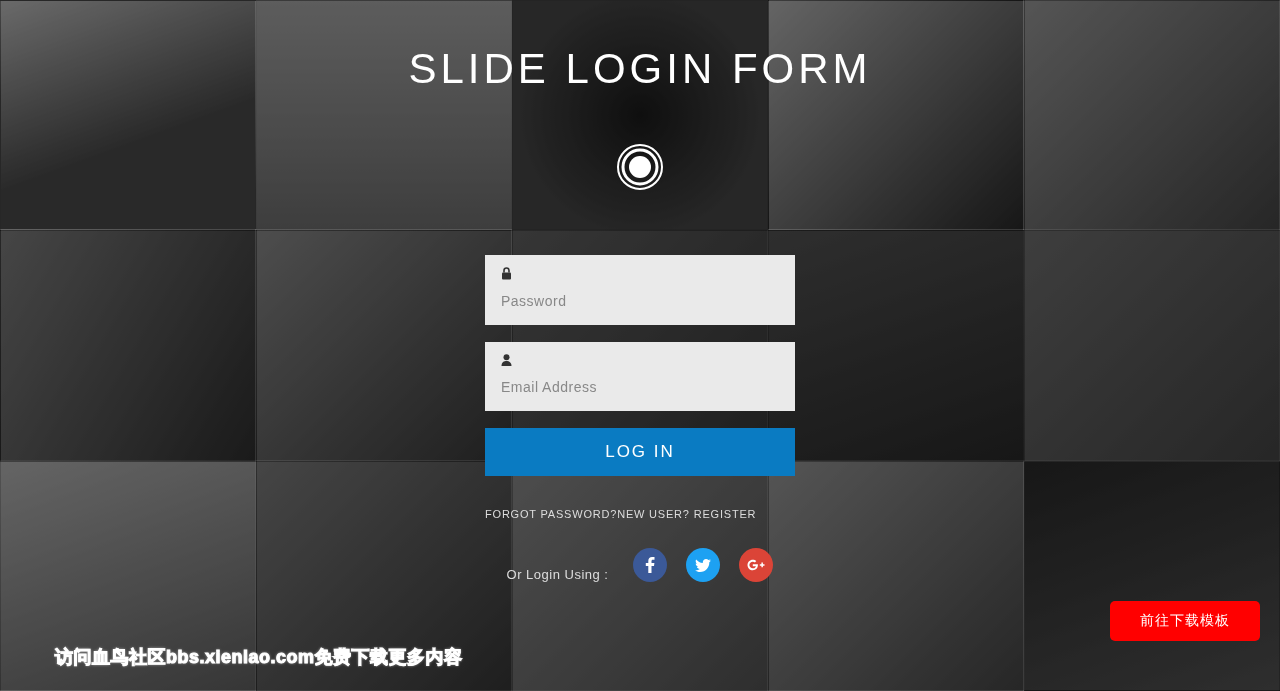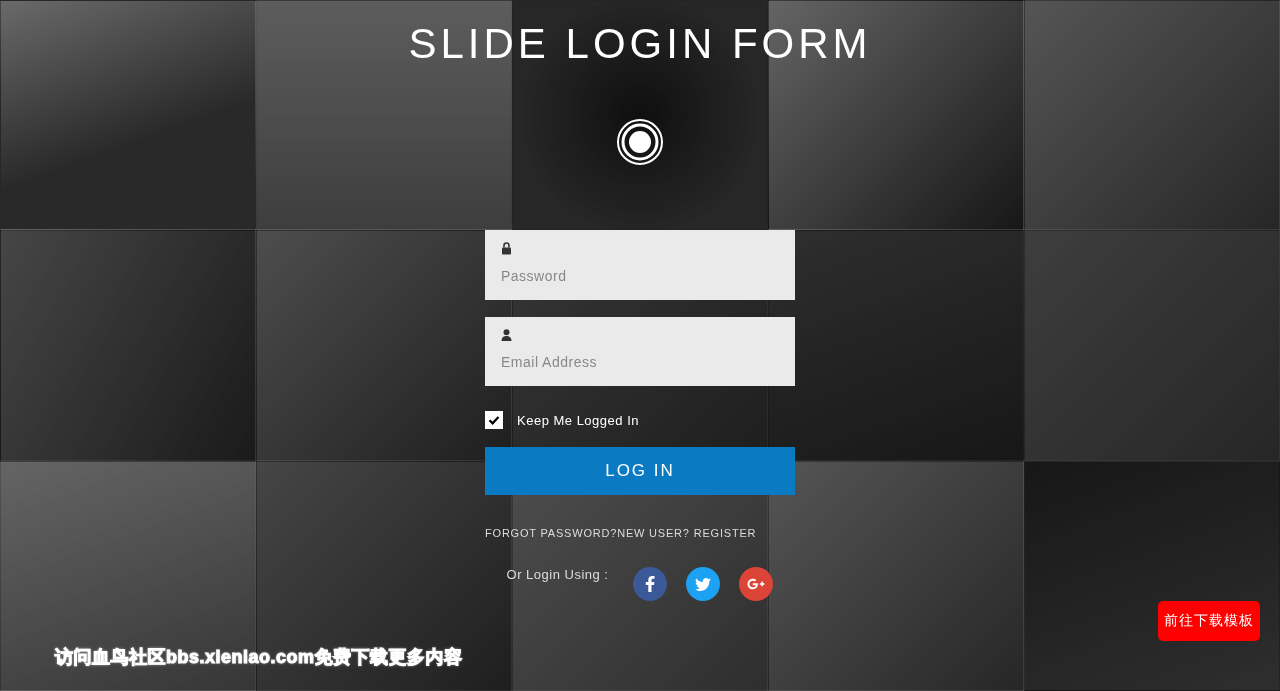--- a/index.html
+++ b/index.html
@@ -46,21 +46,21 @@
 .content {
   position: relative;
   width: 100%;
   height: 100%;
   display: flex;
   flex-direction: column;
   align-items: center;
   color: #fff;
 }
 .title {
-  margin-top: 20px;
+  margin-top: 45px;
   font-size: 42px;
   font-weight: 300;
   letter-spacing: 4px;
 }
 .logo {
   margin-top: 50px;
 }
 .form {
   margin-top: 60px;
   width: 310px;
@@ -121,21 +121,21 @@
   justify-content: flex-start;
   margin-top: 32px;
   font-size: 11px;
   letter-spacing: 0.8px;
   color: #ddd;
 }
 .links-row a { color: #ddd; text-decoration: none; cursor: pointer; }
 .social-row {
   margin-top: 28px;
   display: flex;
-  align-items: flex-start;
+  align-items: flex-end;
   justify-content: center;
   gap: 19px;
   font-size: 13px;
   color: #ddd;
 }
 .social-txt { margin-right: 6px; letter-spacing: 0.5px; }
 .sbtn {
   width: 34px;
   height: 34px;
   border-radius: 50%;
@@ -147,21 +147,21 @@
 .fb { background: #3b5998; }
 .tw { background: #1da1f2; }
 .gp { background: #db4437; }
 .float-btn {
   position: absolute;
   right: 20px;
   bottom: 50px;
   background: #ff0000;
   color: #fff;
   border: none;
-  padding: 11px 6px;
+  padding: 11px 30px;
   border-radius: 5px;
   font-size: 14px;
   cursor: pointer;
   letter-spacing: 1px;
 }
 .watermark {
   position: absolute;
   left: 55px;
   bottom: 22px;
   font-size: 18px;
@@ -220,28 +220,20 @@
     <div class="input-wrap">
       <span class="input-icon">
         <svg width="11" height="12" viewBox="0 0 11 12" fill="#333">
             <circle cx="5.5" cy="3.2" r="3"></circle>
             <path d="M0.5 12 C0.5 8.2 3 7 5.5 7 C8 7 10.5 8.2 10.5 12 Z"></path>
           </svg>
       </span>
       <input class="input-field" type="text" placeholder="Email Address" style="">
     </div>
 
-    <div class="check-row">
-      <div class="checkbox">
-        <svg width="14" height="14" viewBox="0 0 14 14">
-            <path d="M2.5 7.2 L5.6 10.3 L11.5 3.9" fill="none" stroke="#000" stroke-width="2.2"></path>
-          </svg>
-      </div>
-      <span class="check-label">Keep Me Logged In</span>
-    </div>
 
     <button class="login-btn">LOG IN</button>
 
     <div class="links-row">
       <a>FORGOT PASSWORD?</a>
       <span>
         <span>NEW USER? </span><a>REGISTER</a>
       </span>
     </div>
 

